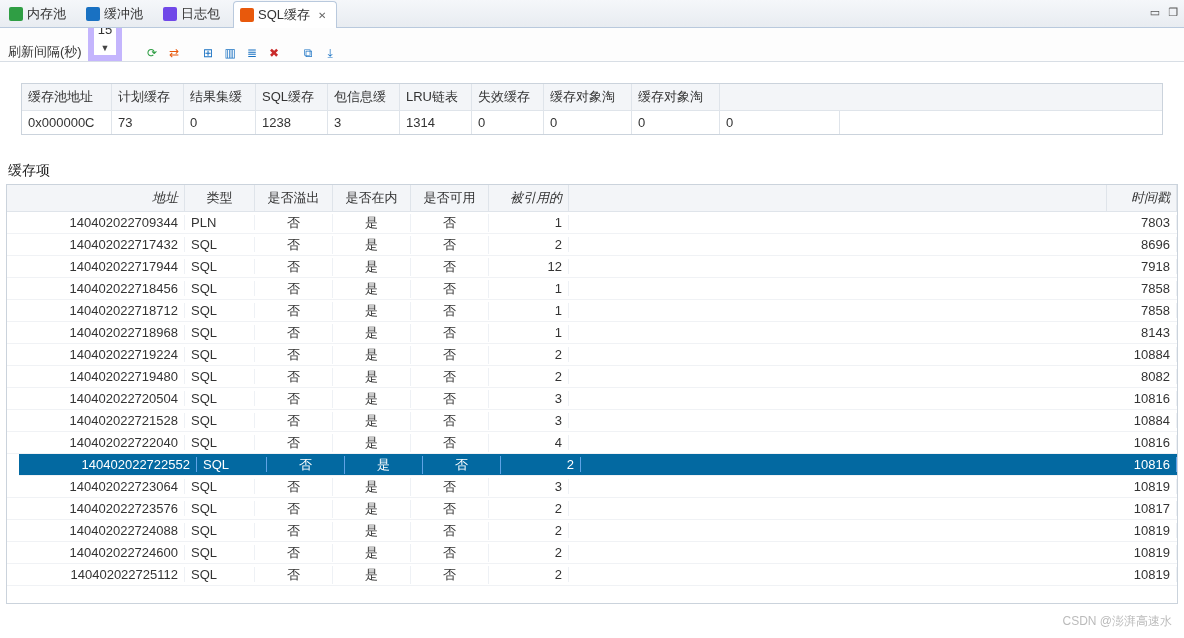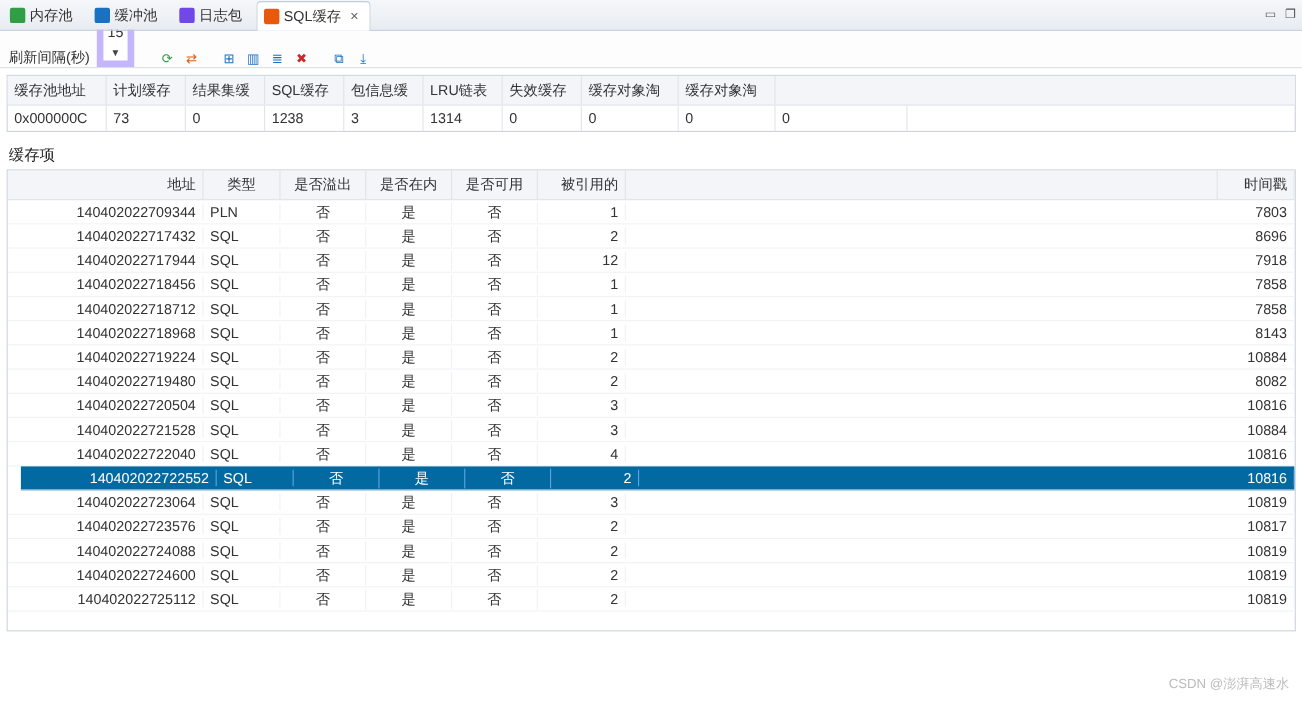--- a/index.html
+++ b/index.html
@@ -11,32 +11,32 @@
 .tab .icon { width: 14px; height: 14px; display: inline-block; }
 .tab .close { font-size: 10px; color: #666; margin-left: 4px; }
 .window-controls { position: absolute; right: 6px; top: 6px; display: flex; gap: 8px; font-size: 11px; color: #555; }
 
 .toolbar { display: flex; align-items: flex-end; height: 34px; padding: 0 8px; gap: 6px; border-bottom: 1px solid #d8dee5; background: #fdfdfd; }
 .toolbar label { font-size: 13px; }
 .combo { display: inline-flex; align-items: center; border: 6px solid #c4b5fd; background: #fff; padding: 2px 4px; gap: 6px; flex-direction: column; }
 .combo .chev { font-size: 9px; color: #444; }
 .tb-icon { width: 16px; height: 16px; display: inline-flex; align-items: center; justify-content: center; font-size: 12px; }
 
-.top-table { margin: 6px; border: 1px solid #cbd3dc; }
+.top-table { margin: 21px; border: 1px solid #cbd3dc; }
 .top-table .hdr, .top-table .row { display: grid; grid-template-columns: 90px 72px 72px 72px 72px 72px 72px 88px 88px 120px; }
 .top-table .cell { padding: 4px 6px; border-right: 1px solid #dfe4ea; white-space: nowrap; overflow: hidden; }
 .top-table .hdr { background: #f3f5f8; border-bottom: 1px solid #dfe4ea; font-size: 13px; color: #333; }
 .top-table .row { font-size: 13px; }
 
 .section-title { padding: 6px 16px 4px 8px; font-size: 14px; color: #222; }
 
 .grid-wrap { margin: 0 6px; border: 1px solid #cbd3dc; height: 420px; overflow: hidden; }
 .grid-hdr { display: grid; grid-template-columns: 178px 70px 78px 78px 78px 80px 1fr 70px; background: #f3f5f8; border-bottom: 1px solid #dfe4ea; font-size: 13px; }
 .grid-hdr .hc { padding: 4px 6px; border-right: 1px solid #dfe4ea; text-align: center; white-space: nowrap; }
-.grid-hdr .hc.right { text-align: right; }
+.grid-hdr .hc.right { text-align: right; font-style: italic; }
 
 .grid-body { overflow-y: auto; height: calc(100% - 26px); }
 .grid-row { display: grid; grid-template-columns: 178px 70px 78px 78px 78px 80px 1fr 70px; font-size: 13px; border-bottom: 1px solid #f0f2f5; height: 22px; align-items: center; }
 .grid-row.selected { background: #0369a1; color: #fff; margin-left: 12px; }
 .grid-row .c { padding: 0 6px; border-right: 1px solid #eef1f5; white-space: nowrap; overflow: hidden; }
 .grid-row.selected .c { border-right-color: #5fa3e6; }
 .c.right { text-align: right; }
 .c.center { text-align: center; }
 .c.left { text-align: left; }
 

